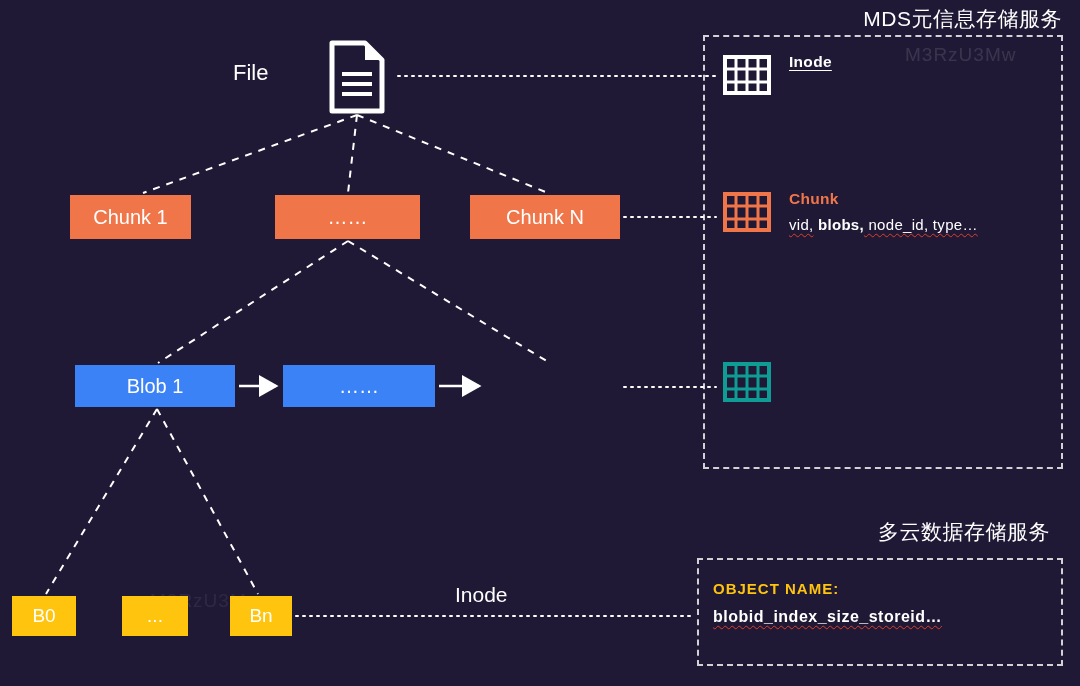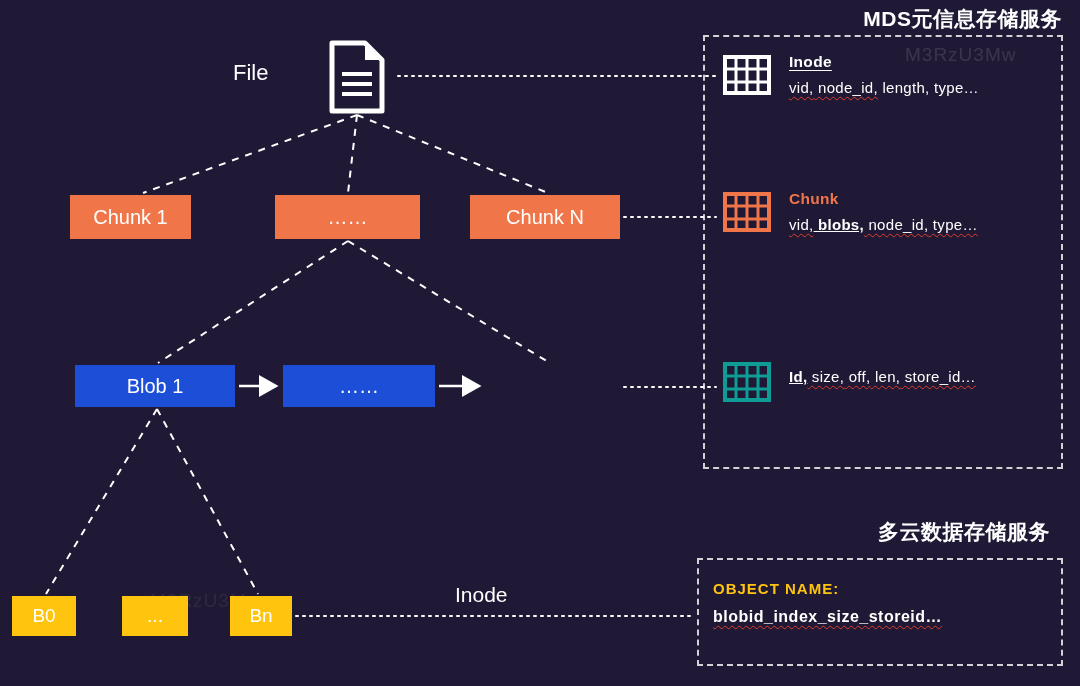--- a/index.html
+++ b/index.html
@@ -12,34 +12,34 @@
   svg.wires { position:absolute; left:0; top:0; z-index:1; pointer-events:none; }
 
   .label { position:absolute; color:#fff; z-index:2; }
 
   .node {
     position:absolute; z-index:2;
     display:flex; align-items:center; justify-content:center;
     color:#fff; font-size:20px;
   }
   .node.chunk { background:#F0764A; height:44px; top:195px; }
-  .node.blob  { background:#1d4ed8; height:42px; top:365px; }
+  .node.blob  { background:#3b82f6; height:42px; top:365px; }
   .node.block { background:#FFC40E; height:40px; top:596px; font-size:19px; }
 
   .file-icon { position:absolute; left:325px; top:38px; z-index:2; }
 
   .panel {
     position:absolute; z-index:2;
     border:2px dashed rgba(255,255,255,0.8);
   }
   .panel.mds { left:703px; top:35px; width:360px; height:434px; }
   .panel.obj { left:697px; top:558px; width:366px; height:108px; }
 
   .panel-title {
-    position:absolute; z-index:3; font-weight:700; font-size:21px;
+    position:absolute; z-index:3; font-weight:400; font-size:21px;
     color:#fff; letter-spacing:0.5px;
   }
   .panel-title.mds-title { top:5px; right:18px; }
   .panel-title.cloud-title { top:518px; right:30px;margin-left:29px; }
 
   .entry { position:absolute; left:18px; }
   .entry .eicon { position:absolute; left:0; top:2px; }
   .entry .etext { position:absolute; left:66px; top:0; width:270px; }
   .entry .ename { font-size:15.5px; font-weight:700; letter-spacing:0.3px; }
   .entry .ename.u { text-decoration:underline; text-underline-offset:3px; }
@@ -49,21 +49,21 @@
   .entry.e1 { top:153px; }
   .entry.e2 { top:323px; }
 
   .sq {
     text-decoration-line:underline;
     text-decoration-style:wavy;
     text-decoration-color:#E03E2D;
     text-decoration-thickness:1px;
     text-underline-offset:3px;
   }
-  .b { font-weight:700;text-decoration:underline; }
+  .b { font-weight:700; }
 
   .obj-label {
     position:absolute; left:14px; top:20px;
     color:#FFC40E; font-weight:700; font-size:15px; letter-spacing:1px;
   }
   .obj-value {
     position:absolute; left:14px; top:48px;
     color:#fff; font-weight:700; font-size:16px; letter-spacing:0.5px;
   }
 
@@ -143,21 +143,20 @@
           <rect x="2" y="2" width="44" height="36" fill="none" stroke="#fff" stroke-width="4"></rect>
           <line x1="13" y1="2" x2="13" y2="38" stroke="#fff" stroke-width="3"></line>
           <line x1="24" y1="2" x2="24" y2="38" stroke="#fff" stroke-width="3"></line>
           <line x1="35" y1="2" x2="35" y2="38" stroke="#fff" stroke-width="3"></line>
           <line x1="2" y1="14" x2="46" y2="14" stroke="#fff" stroke-width="3"></line>
           <line x1="2" y1="27" x2="46" y2="27" stroke="#fff" stroke-width="3"></line>
         </svg>
       </span>
       <span class="etext">
         <div class="ename u">Inode</div>
-        <div class="efields"><span class="sq">vid,</span><span class="sq"> node_id,</span><span> length, type…</span></div>
       </span>
     </div>
 
     <div class="entry e1">
       <span class="eicon">
         <svg width="48" height="40" viewBox="0 0 48 40">
           <rect x="2" y="2" width="44" height="36" fill="none" stroke="#F0764A" stroke-width="4"></rect>
           <line x1="13" y1="2" x2="13" y2="38" stroke="#F0764A" stroke-width="3"></line>
           <line x1="24" y1="2" x2="24" y2="38" stroke="#F0764A" stroke-width="3"></line>
           <line x1="35" y1="2" x2="35" y2="38" stroke="#F0764A" stroke-width="3"></line>
@@ -176,21 +175,20 @@
         <svg width="48" height="40" viewBox="0 0 48 40">
           <rect x="2" y="2" width="44" height="36" fill="none" stroke="#0E9C94" stroke-width="4"></rect>
           <line x1="13" y1="2" x2="13" y2="38" stroke="#0E9C94" stroke-width="3"></line>
           <line x1="24" y1="2" x2="24" y2="38" stroke="#0E9C94" stroke-width="3"></line>
           <line x1="35" y1="2" x2="35" y2="38" stroke="#0E9C94" stroke-width="3"></line>
           <line x1="2" y1="14" x2="46" y2="14" stroke="#0E9C94" stroke-width="3"></line>
           <line x1="2" y1="27" x2="46" y2="27" stroke="#0E9C94" stroke-width="3"></line>
         </svg>
       </span>
       <span class="etext">
-        <div class="efields"><span class="b">Id,</span><span class="sq"> size,</span><span class="sq"> off,</span><span class="sq"> len,</span><span class="sq"> store_id…</span></div>
       </span>
     </div>
 
   </div>
 
   <div class="panel-title cloud-title">多云数据存储服务</div>
 
   <div class="panel obj">
     <div class="obj-label">OBJECT NAME:</div>
     <div class="obj-value sq">blobid_index_size_storeid…</div>

